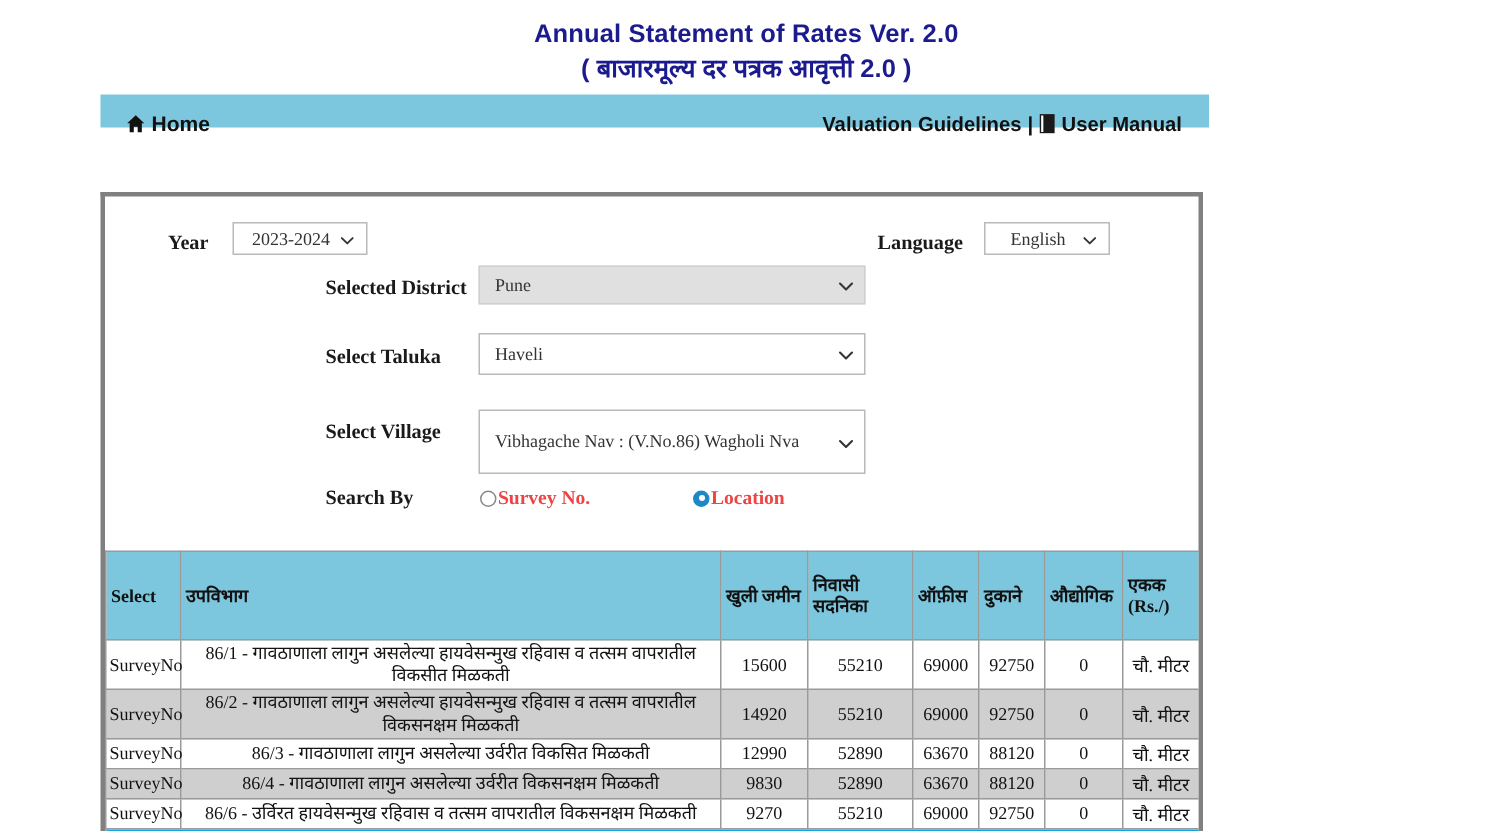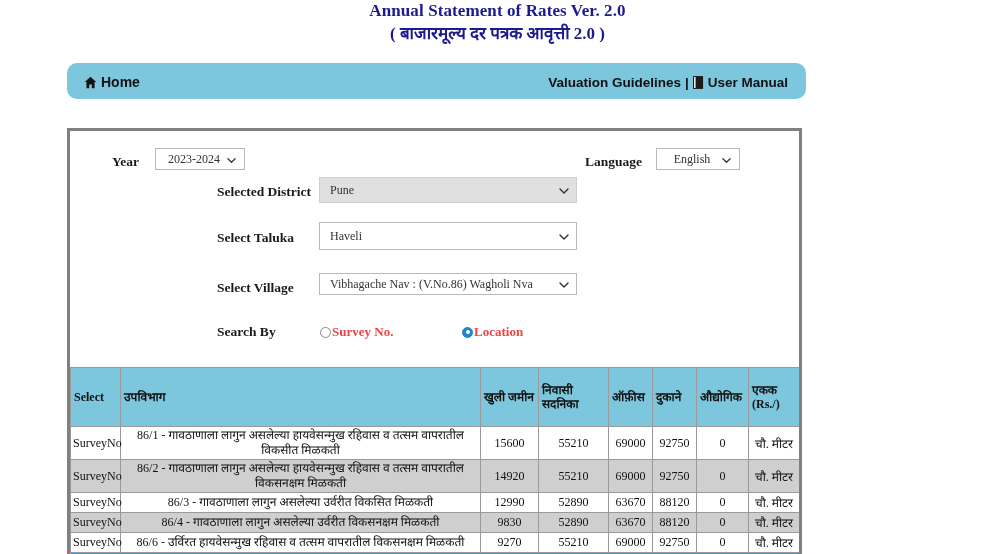--- a/index.html
+++ b/index.html
@@ -14,45 +14,44 @@
   #app {
     position: relative;
     width: 995px;
     height: 554px;
     background: #ffffff;
   }
 
   
   .title-block {
     text-align: center;
-    padding-top: 0;
+    padding-top: 12px;
     color: #1b1b8f;
-    font-family: Liberation Serif, serif;
+    font-family: Liberation Sans, sans-serif;
     font-weight: bold;
   }
   .title-en {
     font-size: 17px;
     line-height: 22px;
     letter-spacing: 0.1px;
   }
   .title-mr {
     font-size: 17px;
     line-height: 24px;
   }
 
   
   .navbar {
     position: absolute;
     left: 67px;
     top: 63px;
     width: 739px;
-    height: 36px;
+    height: 22px;
     background: #7cc6de;
     box-sizing: border-box;
-    border-radius: 10px;
   }
   .nav-left {
     position: absolute;
     left: 17px;
     top: 11px;
     display: flex;
     align-items: center;
     gap: 2px;
     font-family: "Liberation Sans", sans-serif;
     font-weight: bold;
@@ -293,21 +292,21 @@
       <div class="sel" style="left:249px; top:91px; width:258px; height:28px;">
         <span class="txt">Haveli</span>
         <span class="caret">
           <svg width="10" height="10" viewBox="0 0 10 10">
               <path d="M1 3 L5 7 L9 3" stroke="#333" stroke-width="1.4" fill="none" stroke-linecap="round" stroke-linejoin="round"></path>
             </svg>
         </span>
       </div>
 
       <div class="lbl" style="left:147px; top:149px;">Select Village</div>
-      <div class="sel" style="left:249px; top:142px; width:258px; height:22px;">
+      <div class="sel" style="left:249px; top:142px; width:258px; height:43px;">
         <span class="txt">Vibhagache Nav : (V.No.86) Wagholi Nva</span>
         <span class="caret">
           <svg width="10" height="10" viewBox="0 0 10 10">
               <path d="M1 3 L5 7 L9 3" stroke="#333" stroke-width="1.4" fill="none" stroke-linecap="round" stroke-linejoin="round"></path>
             </svg>
         </span>
       </div>
 
       <div class="lbl" style="left:147px; top:193px;">Search By</div>
       <div class="radio-wrap" style="left:250px; top:193px;">

